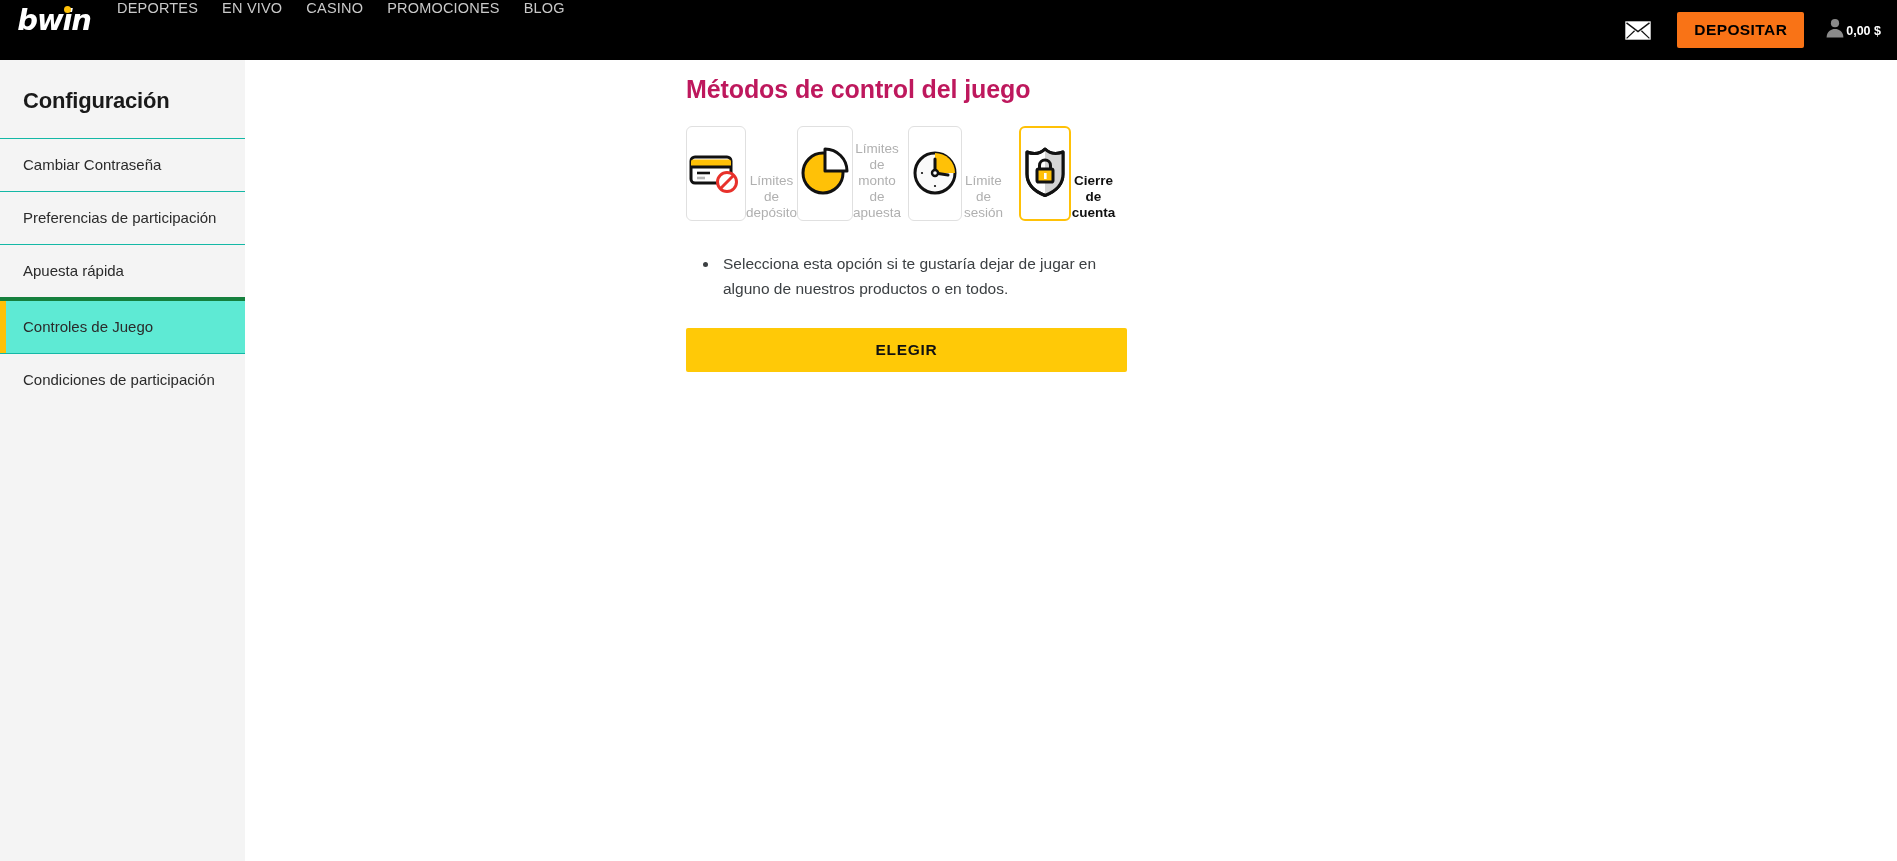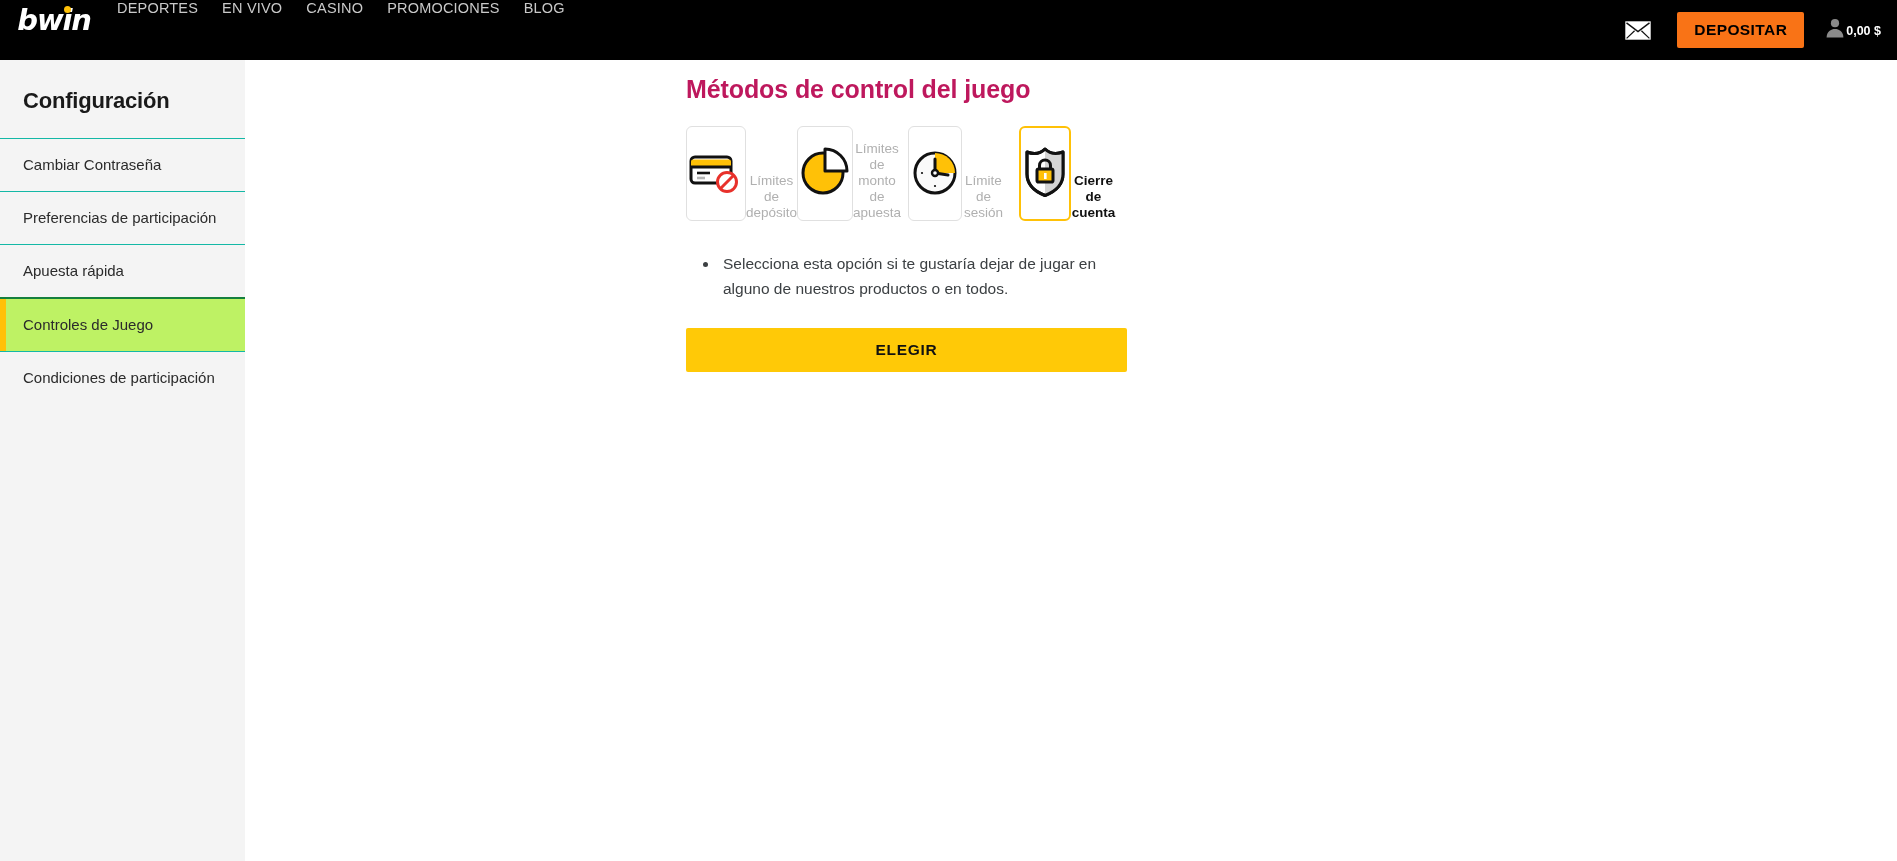--- a/index.html
+++ b/index.html
@@ -129,22 +129,22 @@
     position: relative;
     font-size: 15px;
     color: #2b2b2b;
     padding: 17px 10px 17px 23px;
     border-top: 1px solid #14b8a6;
     cursor: pointer;
     line-height: 1.2;
   }
   .sidebar-item:first-of-type { border-top: none; }
   .sidebar-item.active {
-    background: #bef264;
-    border-top: 2px solid #15803d;
+    background: #5eead4;
+    border-top: 4px solid #15803d;
   }
   .sidebar-item.active::before {
     content: "";
     position: absolute;
     left: 0; top: 0; bottom: 0;
     width: 6px;
     background: #ffc107;
   }
 
   

